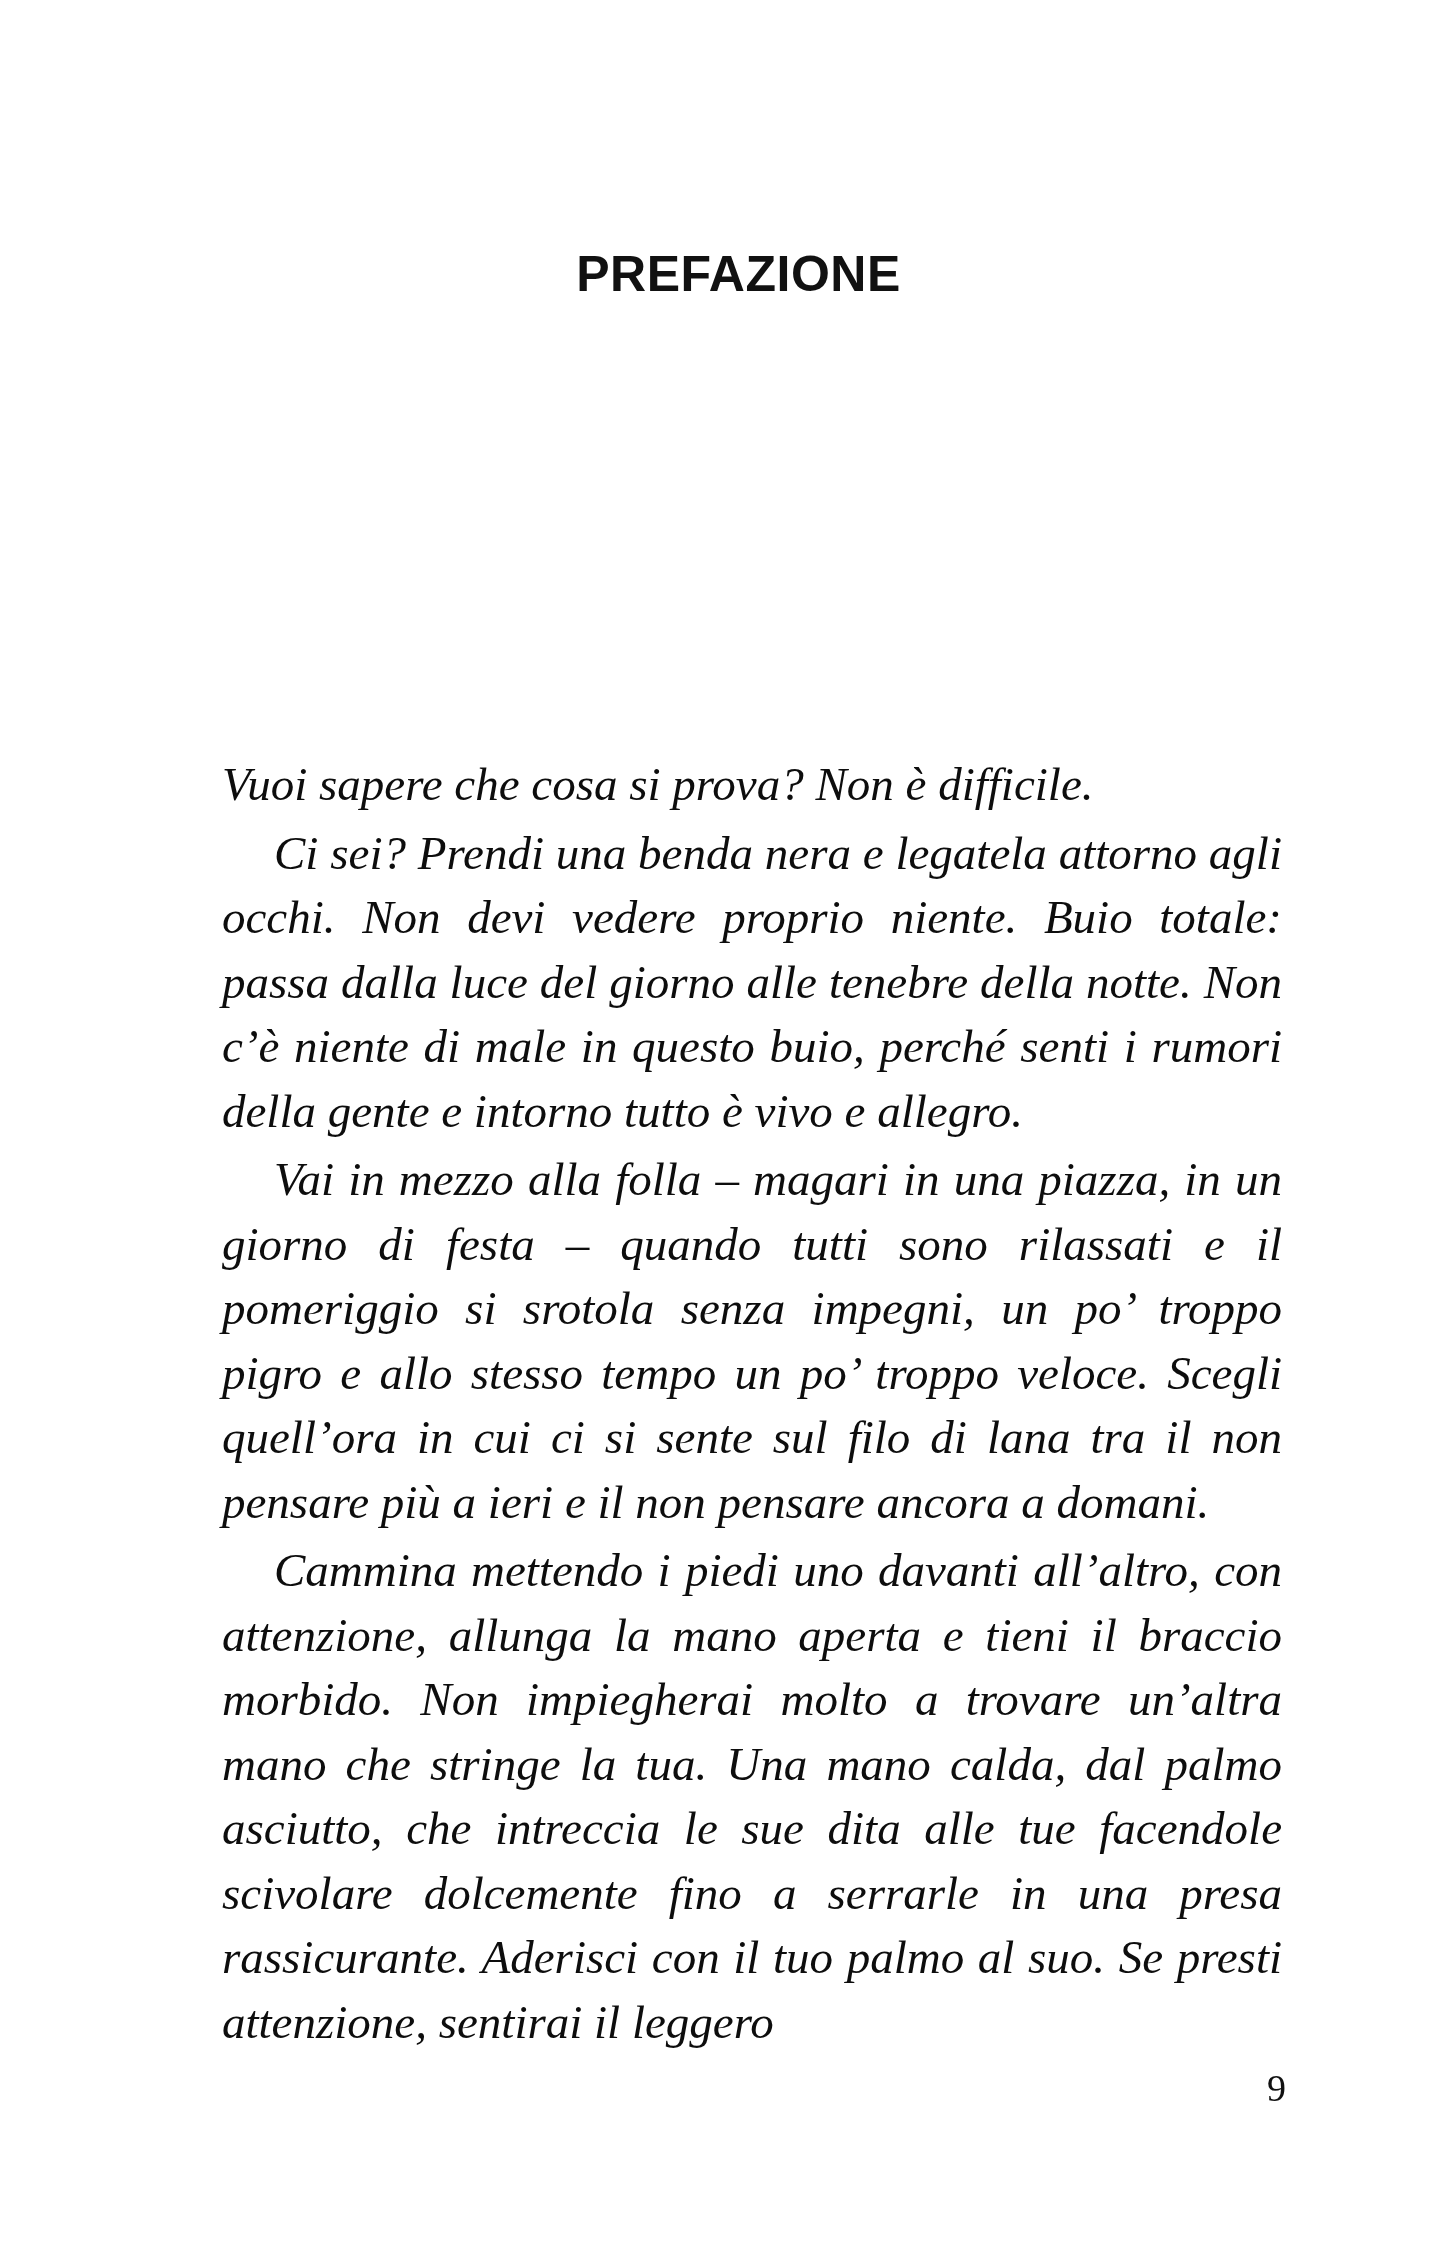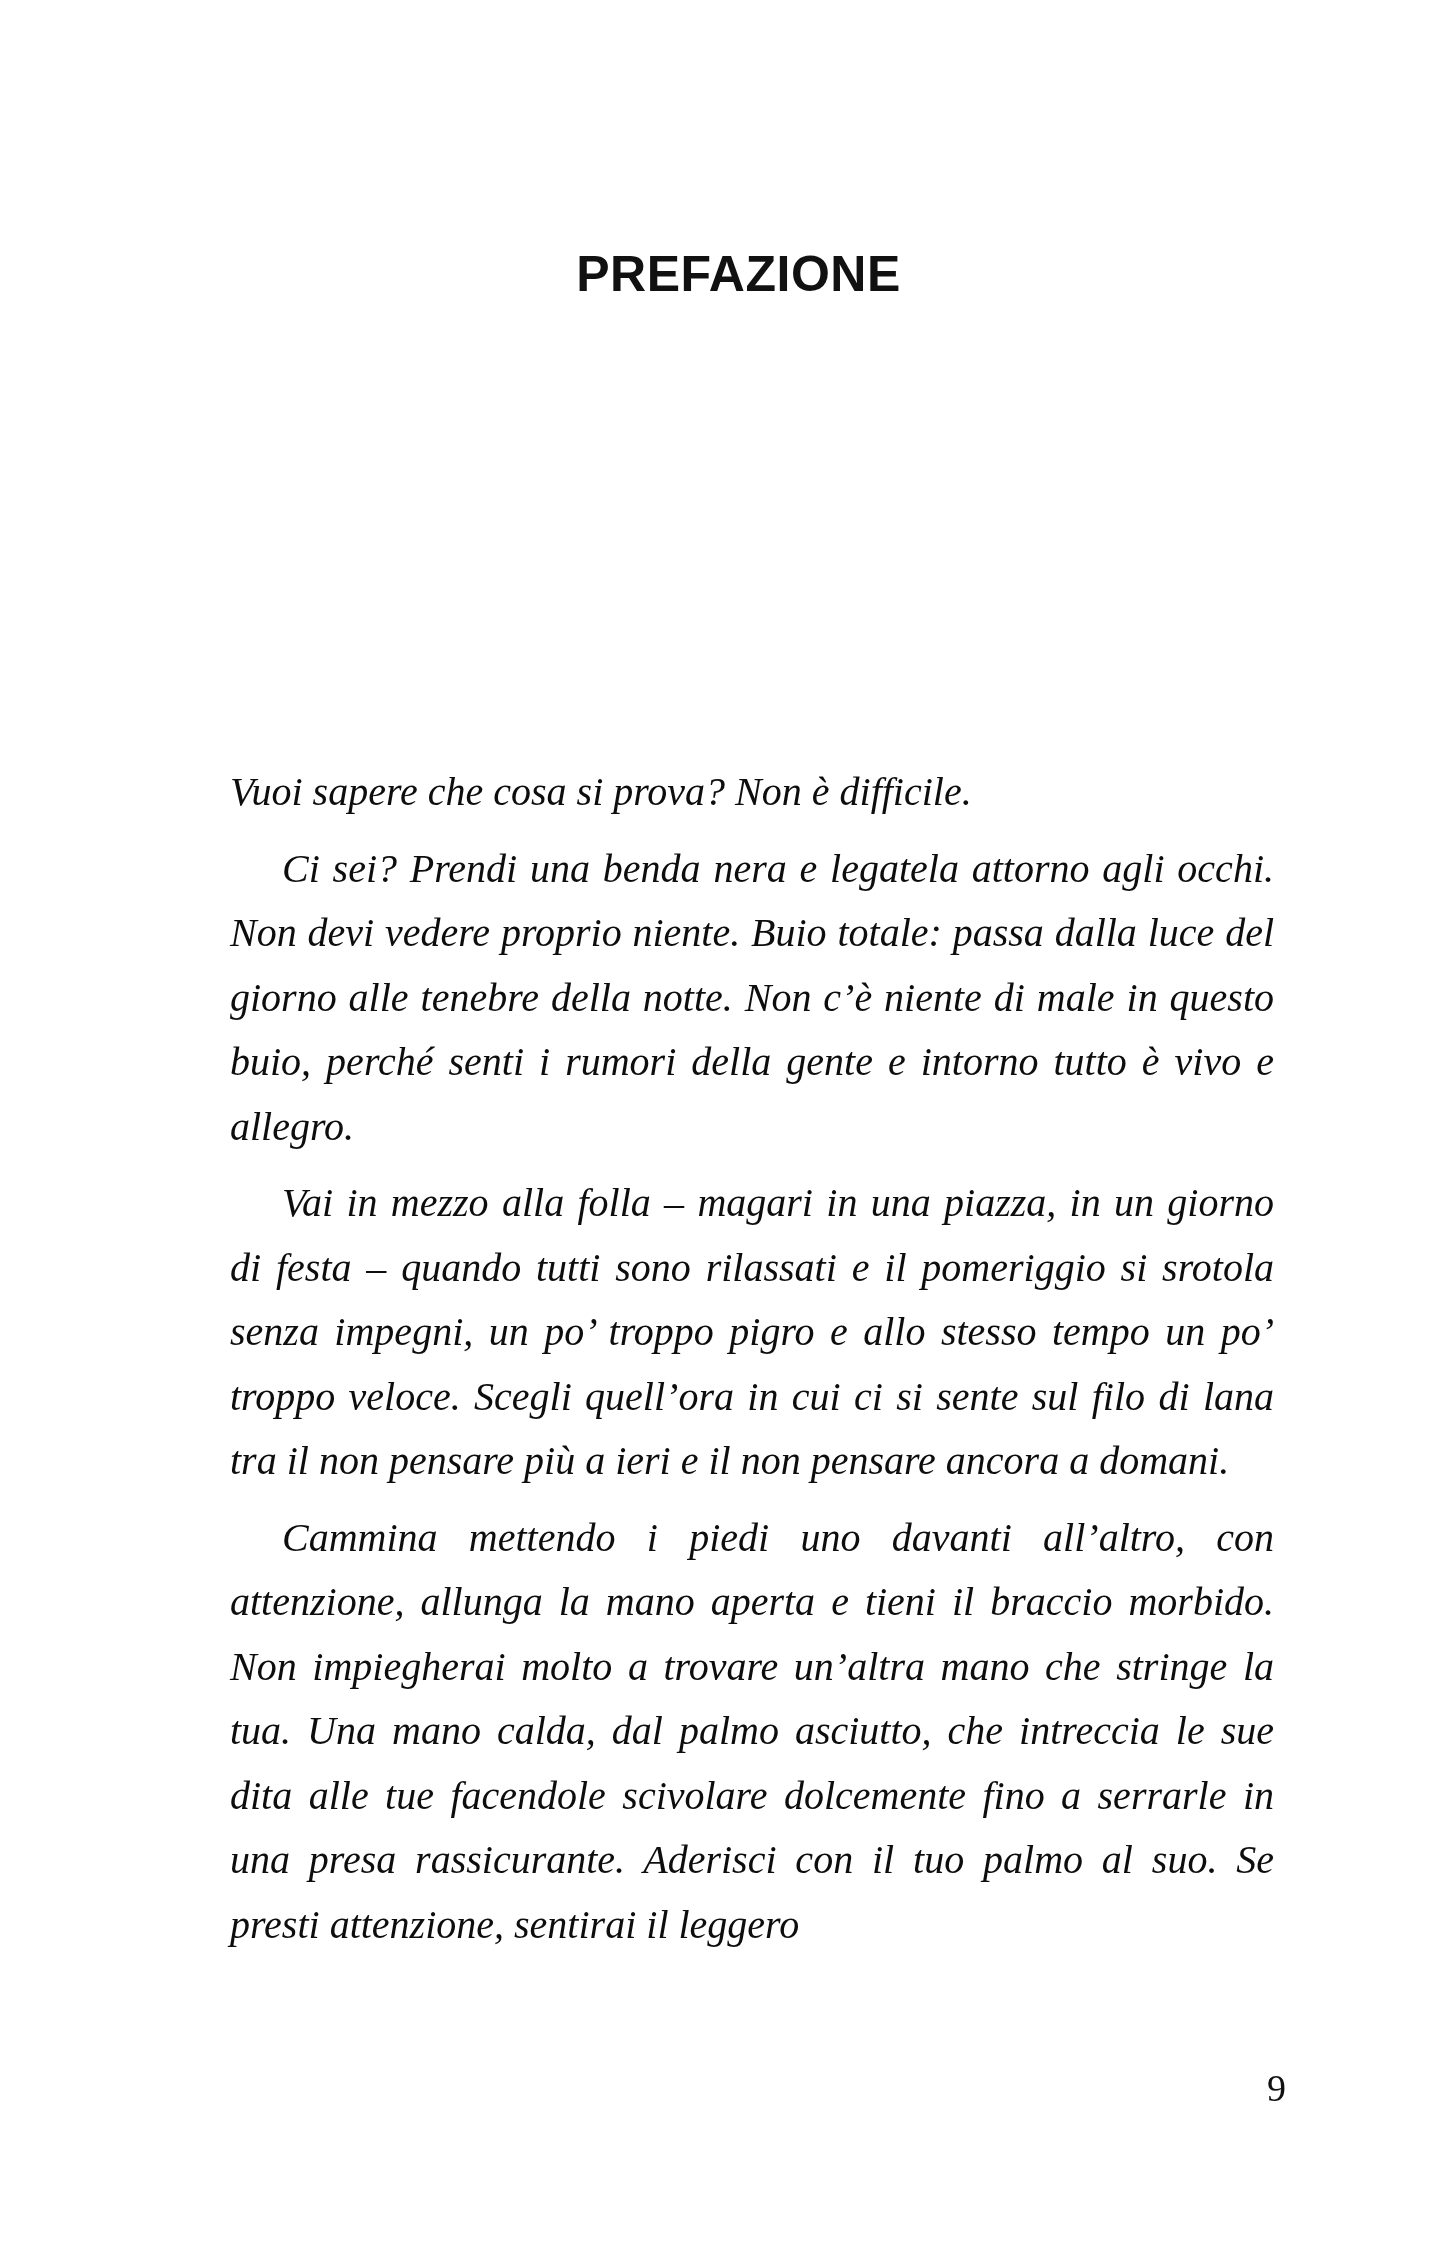--- a/index.html
+++ b/index.html
@@ -29,24 +29,24 @@
     margin: 0;
     padding-left: 16px;
   }
   .body-block {
     position: absolute;
     top: 748px;
     left: 218px;
     width: 1068px;
   }
   .body-block p {
-    margin: 12px;
+    margin: 4px;
     font-family: "Liberation Serif", "DejaVu Serif", serif;
     font-style: italic;
-    font-size: 40px;
+    font-size: 47px;
     line-height: 64.5px;
     text-align: justify;
     text-justify: inter-word;
     color: #0d0d0d;
     hyphens: manual;
     -webkit-hyphens: manual;
   }
   .body-block p.indent {
     text-indent: 52px;
   }

